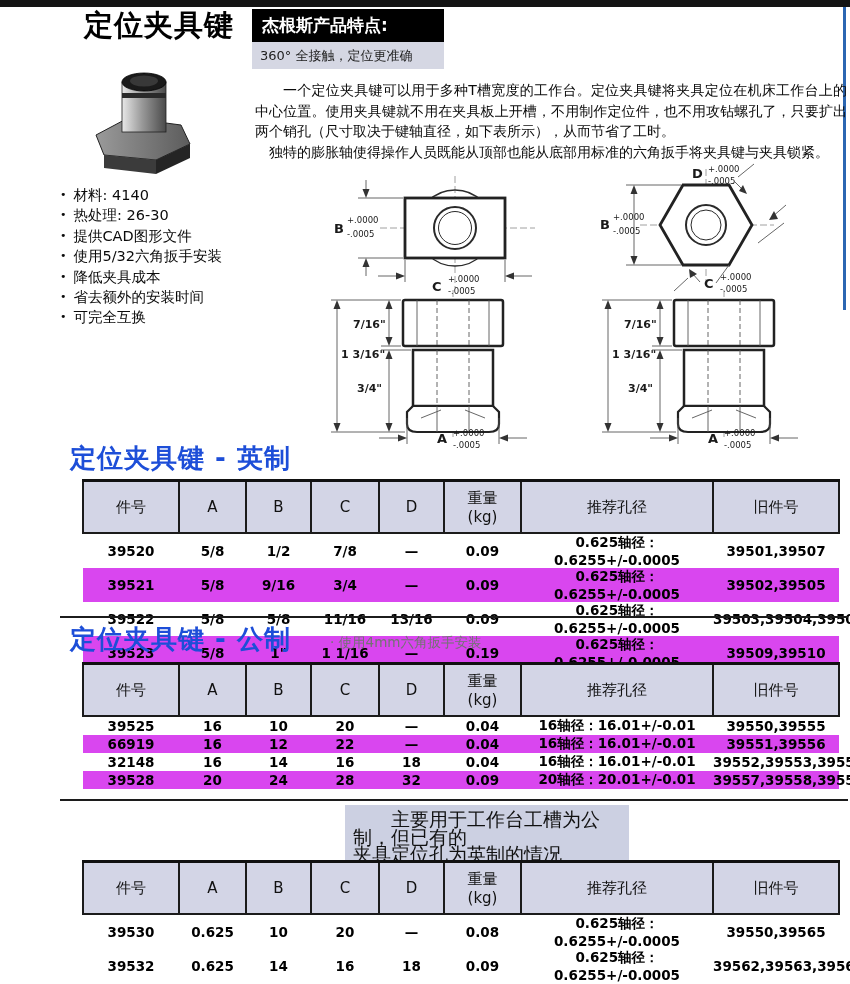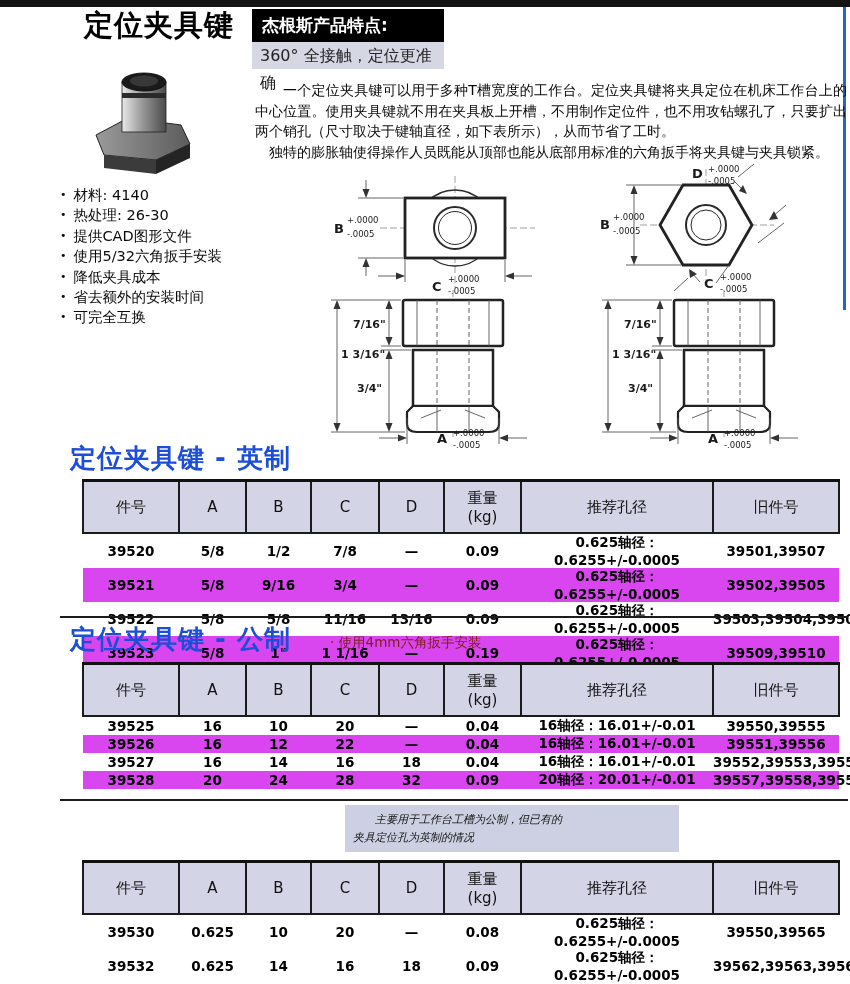--- a/index.html
+++ b/index.html
@@ -5,21 +5,21 @@
   html,body{margin:0;padding:0;background:#fff;}
   .page{position:relative;width:850px;height:984px;background:#fff;overflow:hidden;
         font-family:"DejaVu Sans","Liberation Sans",sans-serif;color:#111;}
   .topbar{position:absolute;left:0;top:0;width:850px;height:7px;background:#141414;}
   .blue-edge{position:absolute;left:843px;top:7px;width:3px;height:303px;background:#2b66b2;}
 
   .page-title{position:absolute;left:84px;top:6px;margin:0;font-size:29px;font-weight:700;letter-spacing:1px;color:#000;}
   .feat-title{position:absolute;left:252px;top:9px;width:182px;height:33px;background:#000000;color:#fff;
               font-size:17px;font-weight:700;line-height:33px;padding-left:10px;}
   .feat-note{position:absolute;left:252px;top:42px;width:184px;height:27px;background:#d5d7e3;color:#222;
-             font-size:16px;line-height:27px;padding-left:8px;}
+             font-size:13px;line-height:27px;padding-left:8px;}
 
   .photo{position:absolute;left:84px;top:60px;}
 
   .intro{position:absolute;left:255px;top:80px;width:592px;font-size:14px;line-height:20.5px;text-align:justify;color:#0a0a0a;}
   .intro p{margin:0;text-indent:2em;}
   .intro p.p2{text-indent:1em;}
 
   .bullets{position:absolute;left:60px;top:186px;margin:0;padding:0;list-style:none;width:270px;
            font-size:14.5px;line-height:18.4px;color:#0a0a0a;}
   .bullets li::before{content:"\2022";font-size:11px;margin-right:7px;position:relative;top:-2px;}
@@ -29,23 +29,23 @@
   .cl{stroke:#888;stroke-width:0.8;fill:none;stroke-dasharray:7 3;}
   .dsh{stroke:#555;stroke-width:0.9;fill:none;stroke-dasharray:5 3;}
   .thin{stroke:#555;stroke-width:0.9;fill:none;}
   .ah{fill:#333;stroke:none;}
   .dtxt{font:600 13px "DejaVu Sans",sans-serif;fill:#1a1a1a;}
   .ddim{font:600 11px "DejaVu Sans",sans-serif;fill:#1a1a1a;}
   .dtol{font:8.5px "DejaVu Sans",sans-serif;fill:#1a1a1a;}
 
   .hr{position:absolute;left:60px;width:788px;height:2px;background:#1c1c1c;}
   .sec-title{position:absolute;left:70px;margin:0;font-size:26px;font-weight:700;color:#1d4ed8;letter-spacing:1px;}
-  .sec-note{position:absolute;left:330px;font-size:13.5px;color:#7f1d1d;}
-  .note-box{position:absolute;left:345px;width:334px;background:#ccd0e2;color:#111;font-size:11px;
-            line-height:17.5px;padding:6px 8px;white-space:pre-line;text-indent:2em;box-sizing:border-box;font-style:italic;}
+  .sec-note{position:absolute;left:330px;font-size:13.5px;color:#737373;}
+  .note-box{position:absolute;left:345px;width:284px;background:#ccd0e2;color:#111;font-size:19px;
+            line-height:17.5px;padding:6px 8px;white-space:pre-line;text-indent:2em;box-sizing:border-box;}
 
   .tblwrap{position:absolute;left:82px;width:756px;}
   table.spec{border-collapse:collapse;table-layout:fixed;width:756px;}
   table.spec th{background:#d3d5e6;border:2px solid #1b1b1b;border-top:3px solid #111;
                 font-size:15px;font-weight:500;height:48px;vertical-align:middle;text-align:center;
                 white-space:pre-line;color:#111;}
   table.spec td{text-align:center;font-size:13.5px;font-weight:700;height:18px;padding:0;color:#000;}
   table.spec tbody tr.alt{background:#d946ef;margin-left:32px;}
 </style>
 </head>
@@ -343,31 +343,31 @@
             <td>39525</td>
             <td>16</td>
             <td>10</td>
             <td>20</td>
             <td>—</td>
             <td>0.04</td>
             <td>16轴径：16.01+/-0.01</td>
             <td>39550,39555</td>
           </tr>
           <tr class="alt">
-            <td>39526</td>
+            <td>66919</td>
             <td>16</td>
             <td>12</td>
             <td>22</td>
             <td>—</td>
             <td>0.04</td>
             <td>16轴径：16.01+/-0.01</td>
             <td>39551,39556</td>
           </tr>
           <tr>
-            <td>39527</td>
+            <td>32148</td>
             <td>16</td>
             <td>14</td>
             <td>16</td>
             <td>18</td>
             <td>0.04</td>
             <td>16轴径：16.01+/-0.01</td>
             <td>39552,39553,39554</td>
           </tr>
           <tr class="alt">
             <td>39528</td>

